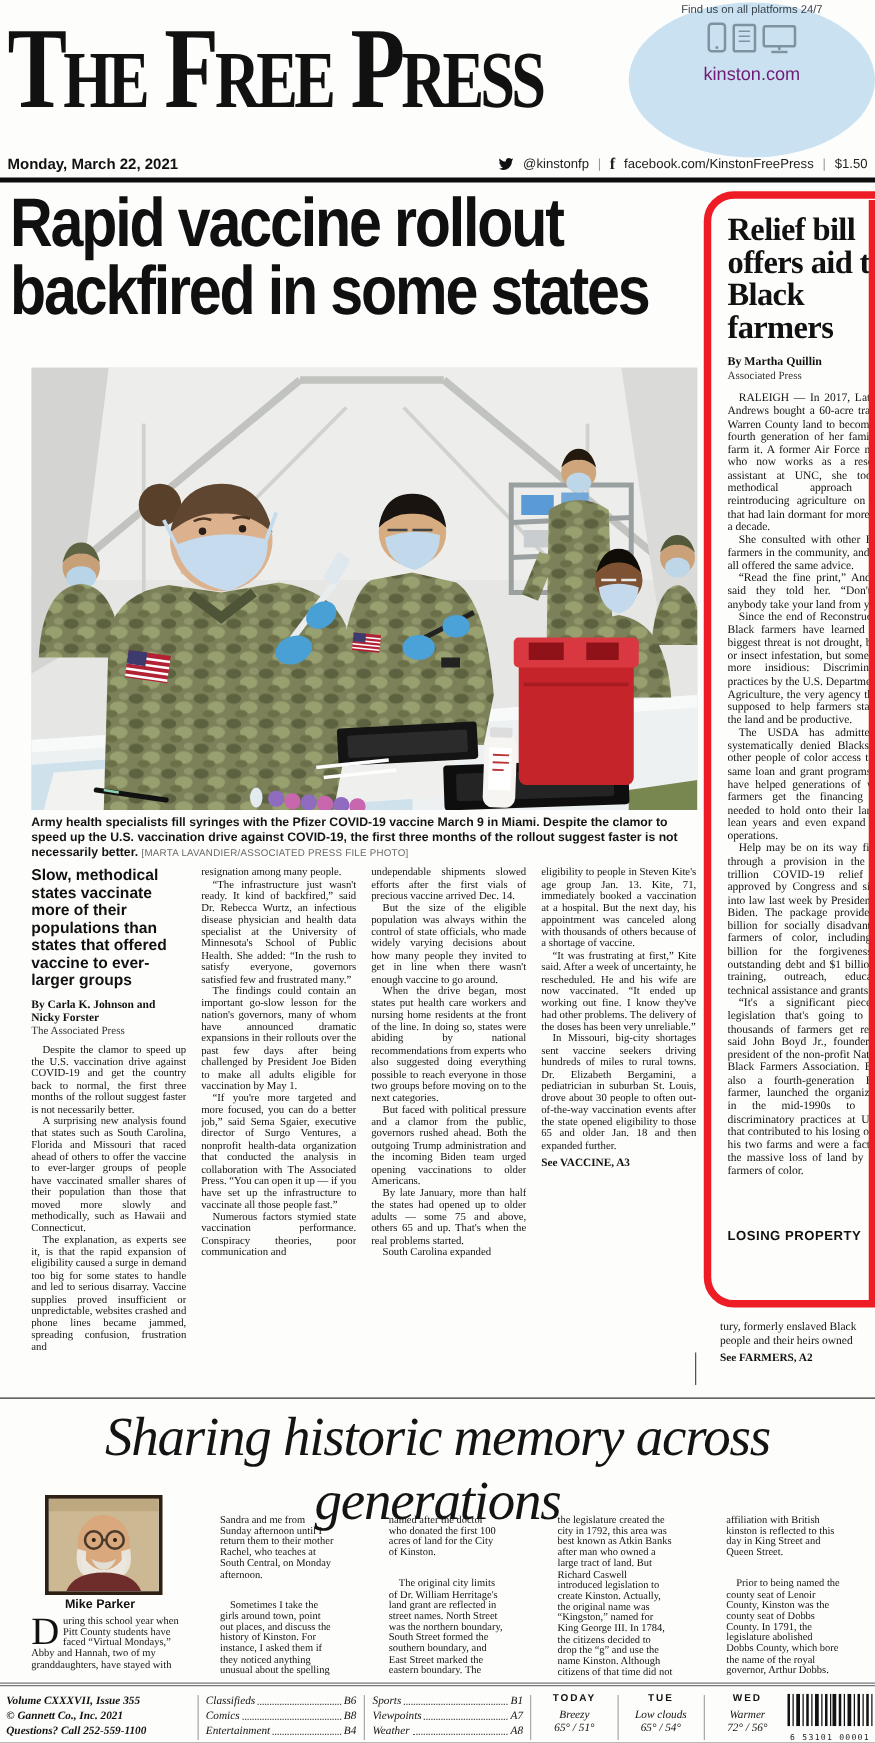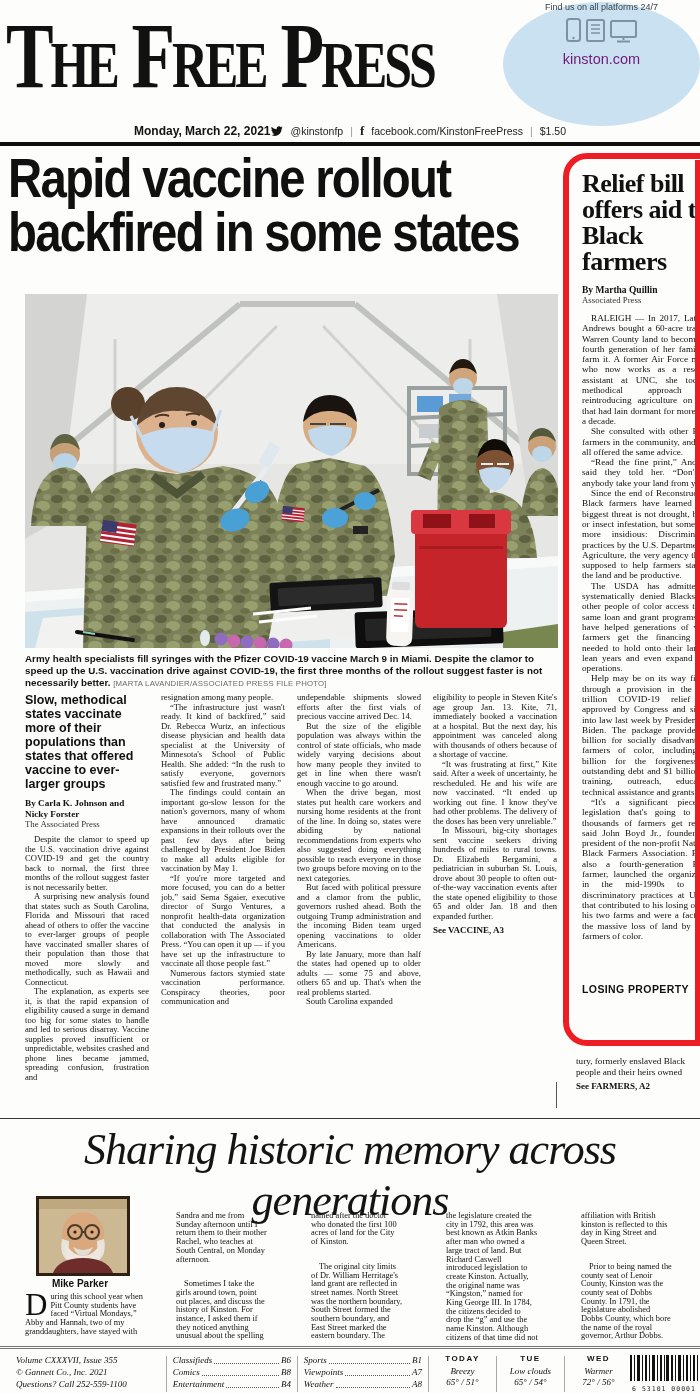--- a/index.html
+++ b/index.html
@@ -9,21 +9,21 @@
   
   .bubble{position:absolute;left:503px;top:2px;width:197px;height:124px;background:#c9e1f0;
           border-radius:50%;text-align:center;font-family:"Liberation Sans",sans-serif;z-index:1;}
   .bubble .find{font-size:9px;color:#38424a;}
   .bubble .devices{margin-top:5px;}
   .bubble .site{margin-top:4px;font-size:14.5px;color:#701a75;}
   .logo{position:absolute;left:6px;top:4px;font-family:"Liberation Serif",serif;font-weight:bold;
         font-size:70px;font-variant:small-caps;letter-spacing:-3px;transform:scale(1.02,1.32);
         transform-origin:left top;white-space:nowrap;z-index:2;}
   .datebar{position:absolute;left:0;top:122px;width:700px;height:24px;border-bottom:4px solid #0e0e0e;
-           display:flex;justify-content:center;align-items:center;box-sizing:border-box;
+           display:flex;justify-content:space-between;align-items:center;box-sizing:border-box;
            padding:0 6px 2px 6px;font-family:"Liberation Sans",sans-serif;z-index:3;}
   .datebar .date{font-weight:bold;font-size:12px;}
   .datebar .right{display:flex;align-items:center;gap:7px;font-size:10.5px;color:#222;}
   .datebar .sep{color:#999;}
   .fb-glyph{font-family:"Liberation Serif",serif;font-weight:bold;font-size:13px;}
 
   
   .main-headline{position:absolute;left:8px;top:152px;width:640px;
       font-family:"Liberation Sans",sans-serif;font-weight:bold;font-size:55px;line-height:0.98;
       letter-spacing:-2px;transform:scaleX(0.86);transform-origin:left top;color:#101010;}
@@ -71,21 +71,21 @@
   .dropcap{float:left;font-size:31px;line-height:24px;padding-right:3px;font-family:"Liberation Serif",serif;}
   .parker-cols{position:absolute;left:160px;top:1196px;width:540px;height:144px;display:flex;gap:11px;overflow:hidden;}
   .parker-col{width:124px;height:144px;overflow:hidden;}
   .parker-col p{margin:16px;text-indent:8px;font-size:8.4px;line-height:8.7px;text-align:left;}
   .parker-col.cont-first p:first-child{text-indent:0;}
   .parker-jump{font-weight:bold;font-size:8.8px;margin-top:3px;}
 
   
   .footer{position:absolute;left:0;top:1346px;width:700px;height:48px;border-top:3px double #777;
           display:flex;align-items:stretch;box-sizing:border-box;padding-top:5px;}
-  .foot-info{width:158px;padding-left:16px;font-style:italic;font-size:9px;line-height:12px;}
+  .foot-info{width:158px;padding-left:5px;font-style:italic;font-size:9px;line-height:12px;font-weight:bold;}
   .vr{width:1px;background:#aaa;margin:2px 4px;}
   .foot-index{width:128px;font-style:italic;font-size:9px;line-height:12px;padding:0 2px;}
   .idx-row{display:flex;align-items:flex-end;}
   .idx-dots{flex:1;border-bottom:1px dotted #555;margin:0 2px 2px 2px;}
   .weather-col{width:64px;text-align:center;}
   .weather-day{font-family:"Liberation Sans",sans-serif;font-weight:bold;font-size:8px;letter-spacing:1.5px;}
   .weather-cond{font-style:italic;font-size:9px;margin-top:3px;}
   .weather-temps{font-style:italic;font-size:9px;margin-top:1px;}
   .barcode-wrap{flex:1;text-align:center;padding-top:1px;}
   .barcode-digits{font-family:"DejaVu Sans Mono",monospace;font-size:6.5px;letter-spacing:1px;color:#222;}

